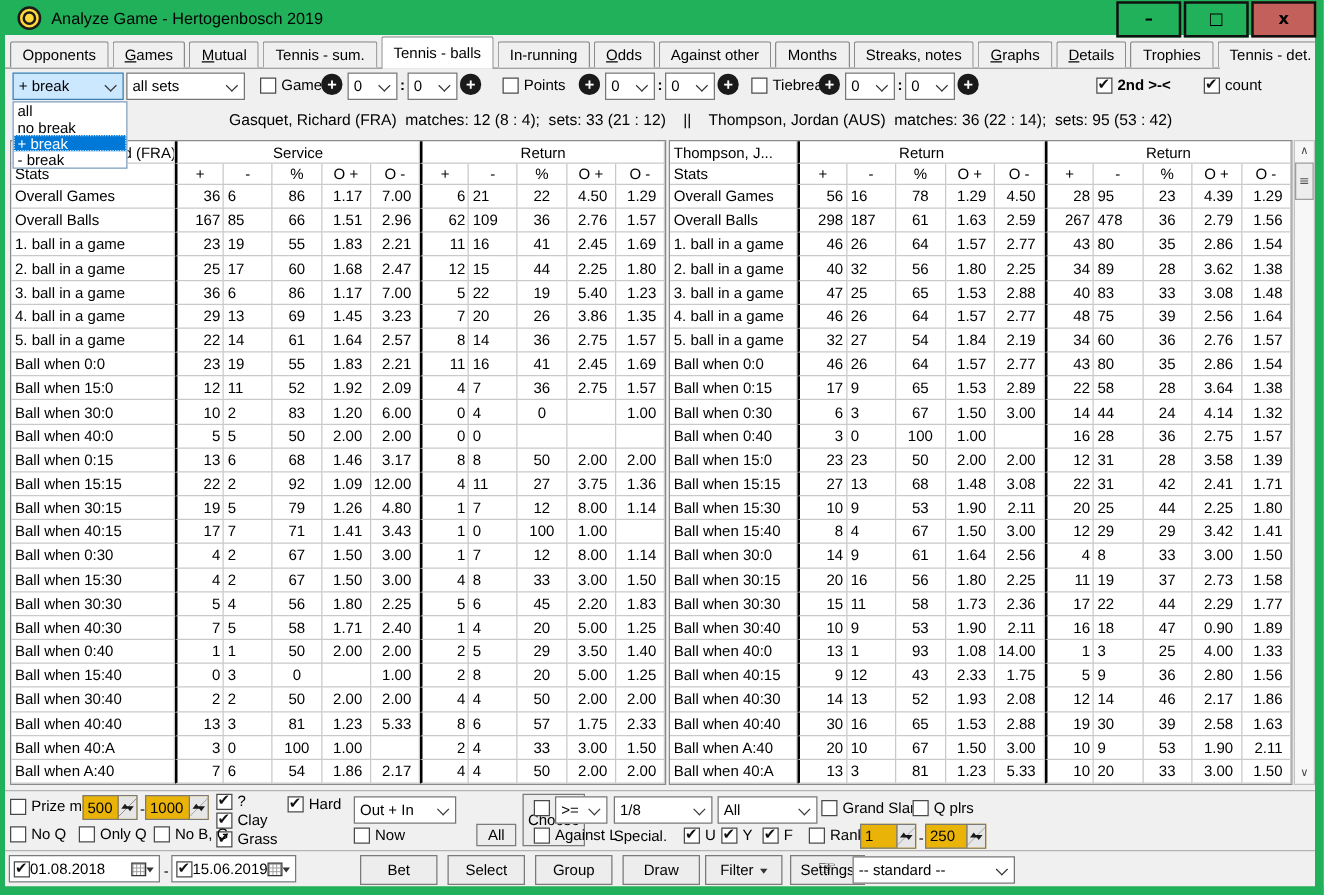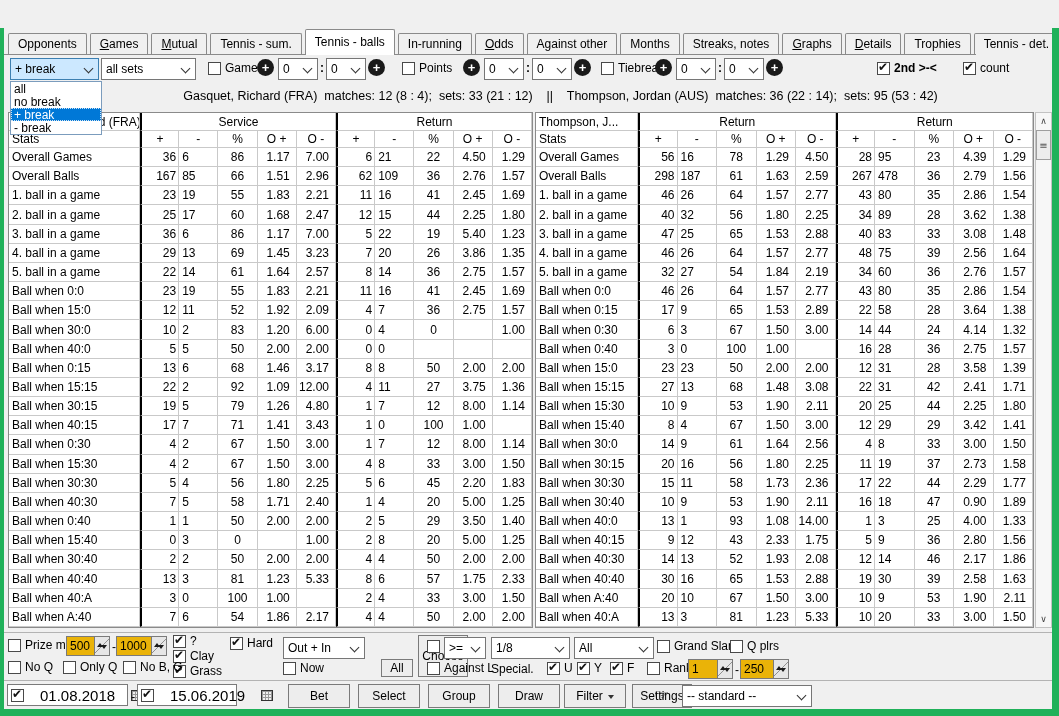--- a/index.html
+++ b/index.html
@@ -90,34 +90,43 @@
   .spinner{width:14px;border-left:1px solid #7a7a7a;position:relative;flex:none;
       background:linear-gradient(135deg,#e6e6e6 48%,#8f8f8f 50%,#e6e6e6 52%);}
   .spinner::before{content:"";position:absolute;top:3px;left:2px;border:3px solid transparent;
       border-bottom:4px solid #1a1a1a;}
   .spinner::after{content:"";position:absolute;bottom:3px;right:2px;border:3px solid transparent;
       border-top:4px solid #1a1a1a;}
   .dash{position:absolute;font-size:12px;}
   .flabel{position:absolute;font-size:12px;white-space:nowrap;}
   .clip{overflow:hidden;display:inline-block;}
   .datefield{position:absolute;height:22px;background:#fff;border:1px solid #7a7a7a;display:flex;
-      align-items:center;gap:16px;padding-left:3px;box-sizing:border-box;font-size:15px;}
+      align-items:center;gap:0;padding-left:3px;box-sizing:border-box;font-size:12px;}
   .cal{width:12px;height:11px;border:1px solid #333;box-sizing:border-box;margin-left:auto;
       background-image:linear-gradient(90deg,#999 1px,transparent 1px),
                        linear-gradient(#999 1px,transparent 1px);
       background-size:3px 3px;background-position:0 3px;flex:none;}
   .tri{width:0;height:0;border:3.5px solid transparent;border-top:4px solid #333;flex:none;
       margin:4px 4px 0 0;}
   .hand{position:absolute;font-size:17px;font-family:"DejaVu Sans",sans-serif;line-height:20px;}
 </style>
 </head>
 <body>
 
 <div class="win">
 
+  <div class="titlebar">
+    <span class="appicon"></span>
+    <span class="title">Analyze Game - Hertogenbosch 2019</span>
+    <span class="winbtns">
+      <span class="wbtn">–</span>
+      <span class="wbtn">□</span>
+      <span class="wbtn close">x</span>
+    </span>
+  </div>
 
   <div class="tabbar" id="tabbar">
       <div class="tab">Opponents</div>
       <div class="tab"><span class="u">G</span>ames</div>
       <div class="tab"><span class="u">M</span>utual</div>
       <div class="tab">Tennis - sum.</div>
       <div class="tab active">Tennis - balls</div>
       <div class="tab">In-running</div>
       <div class="tab"><span class="u">O</span>dds</div>
       <div class="tab">Against other</div>

